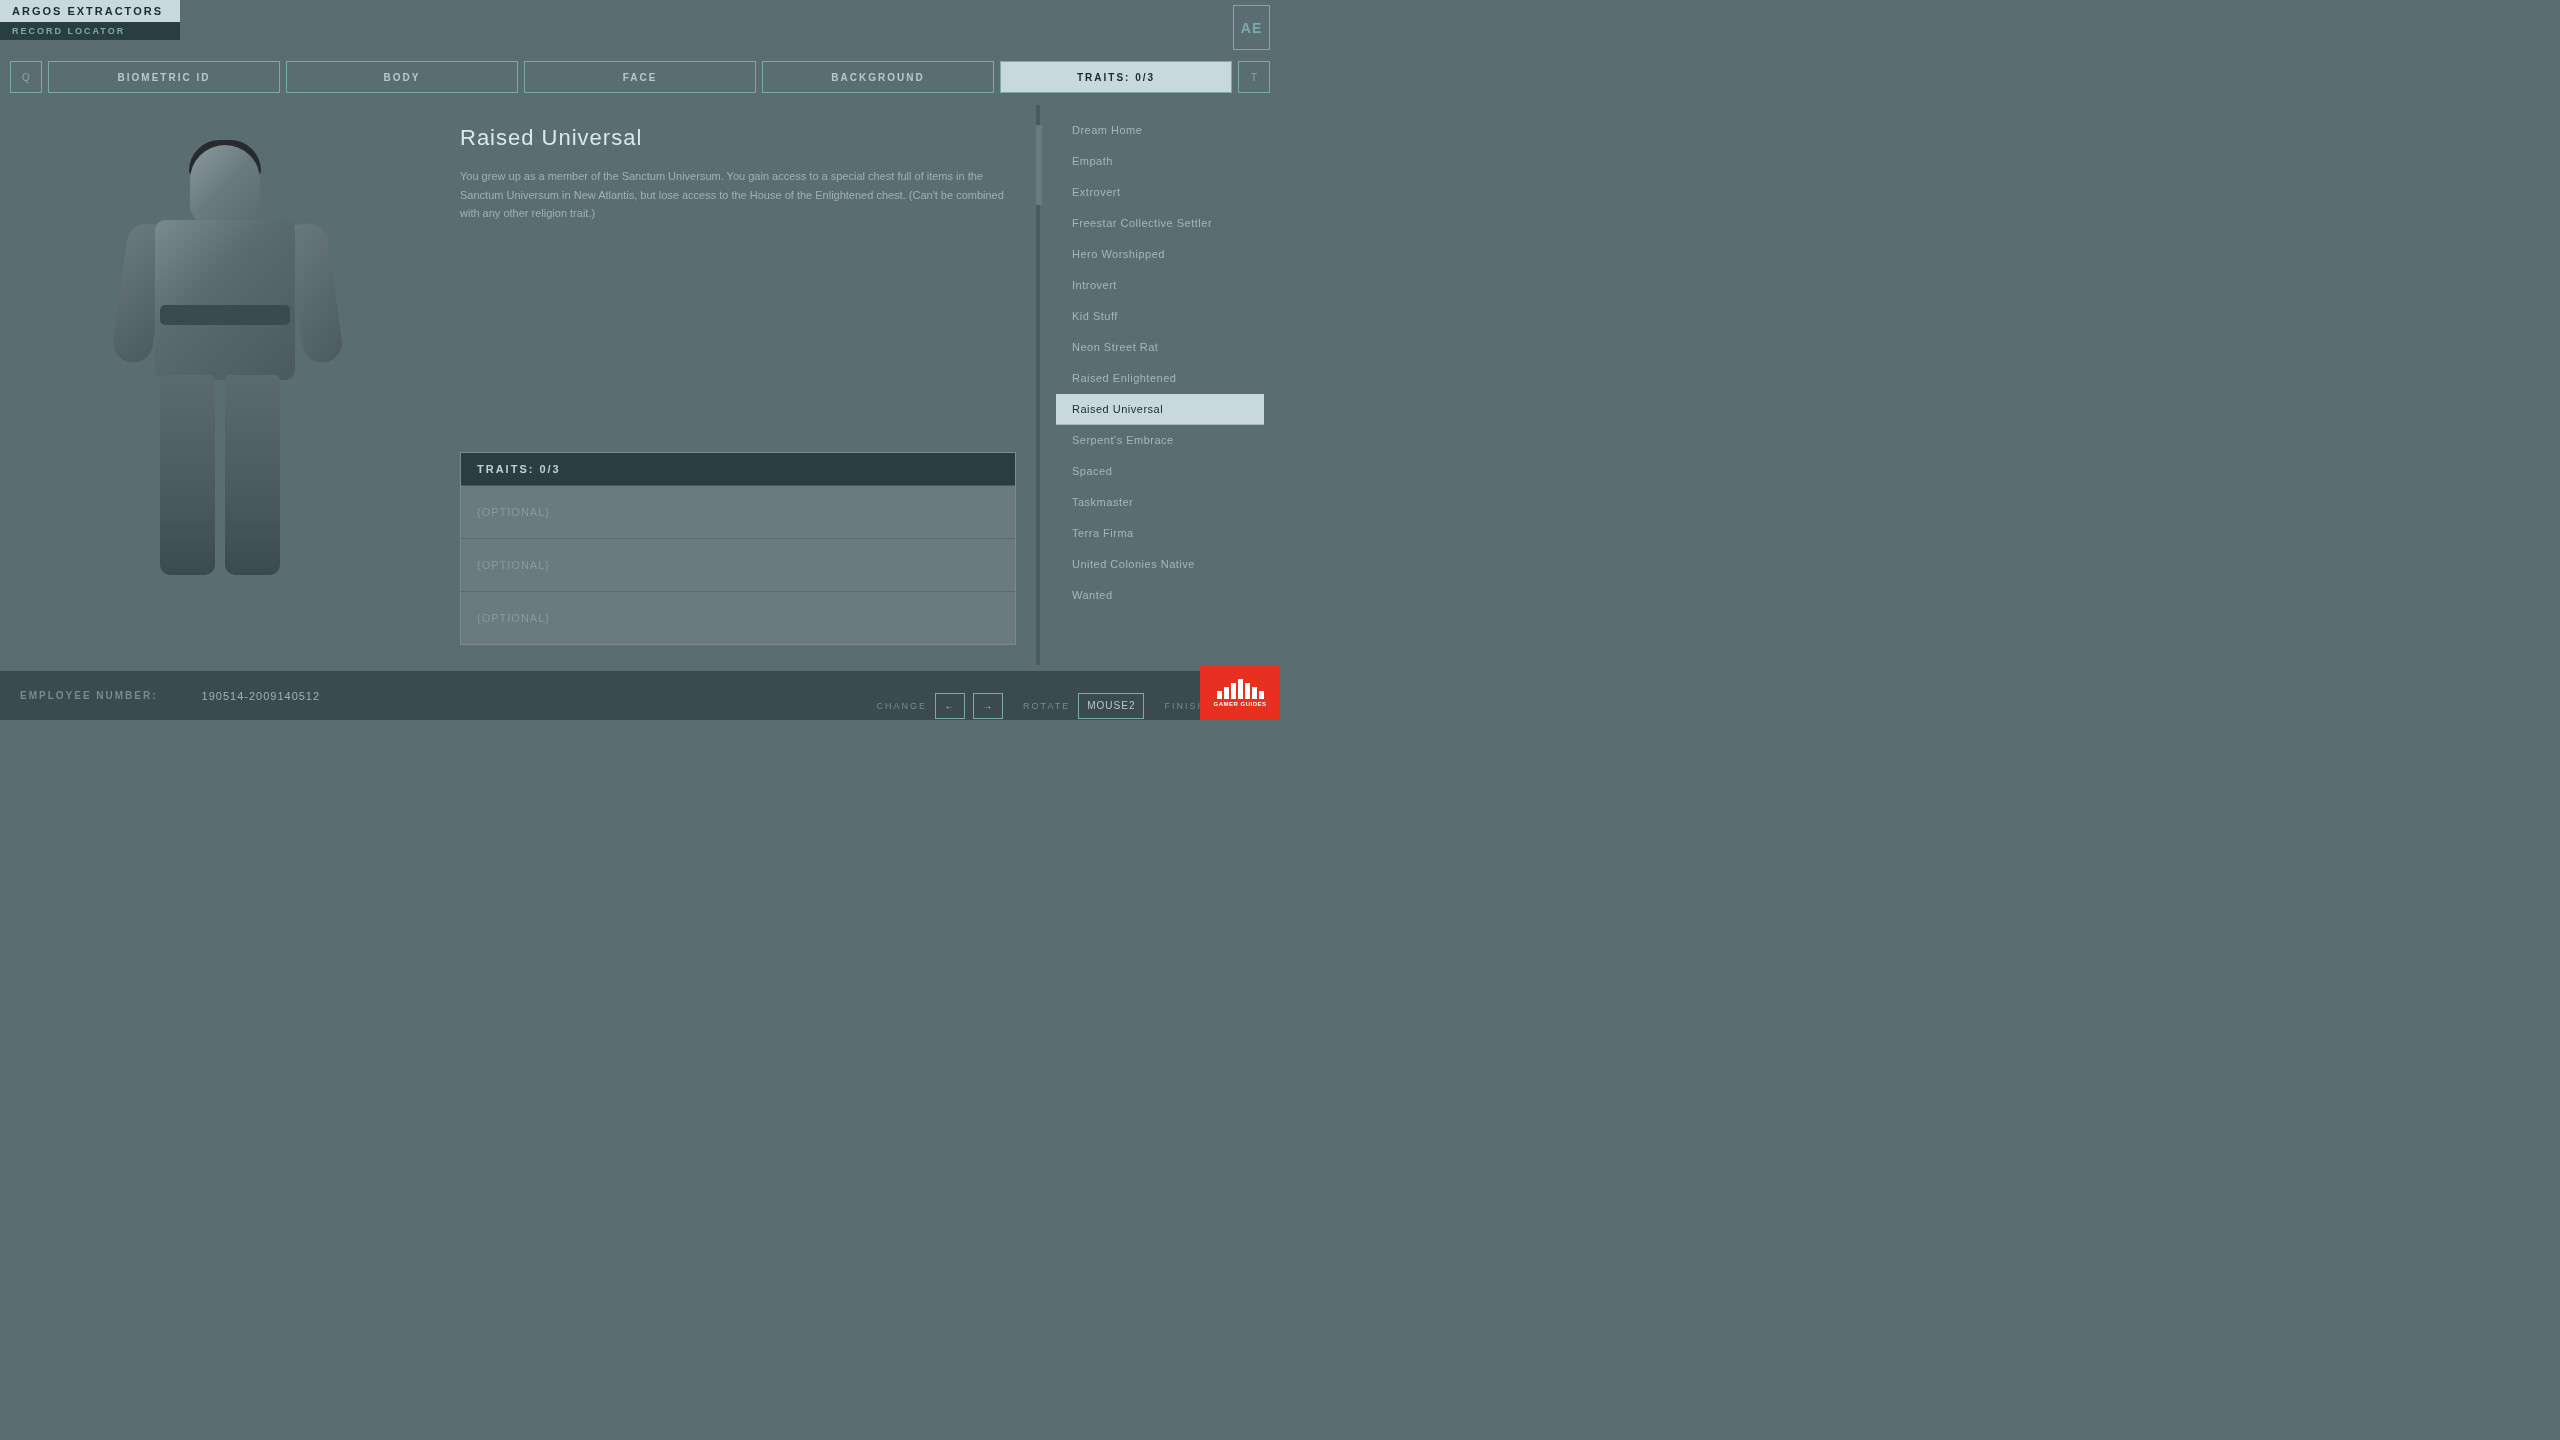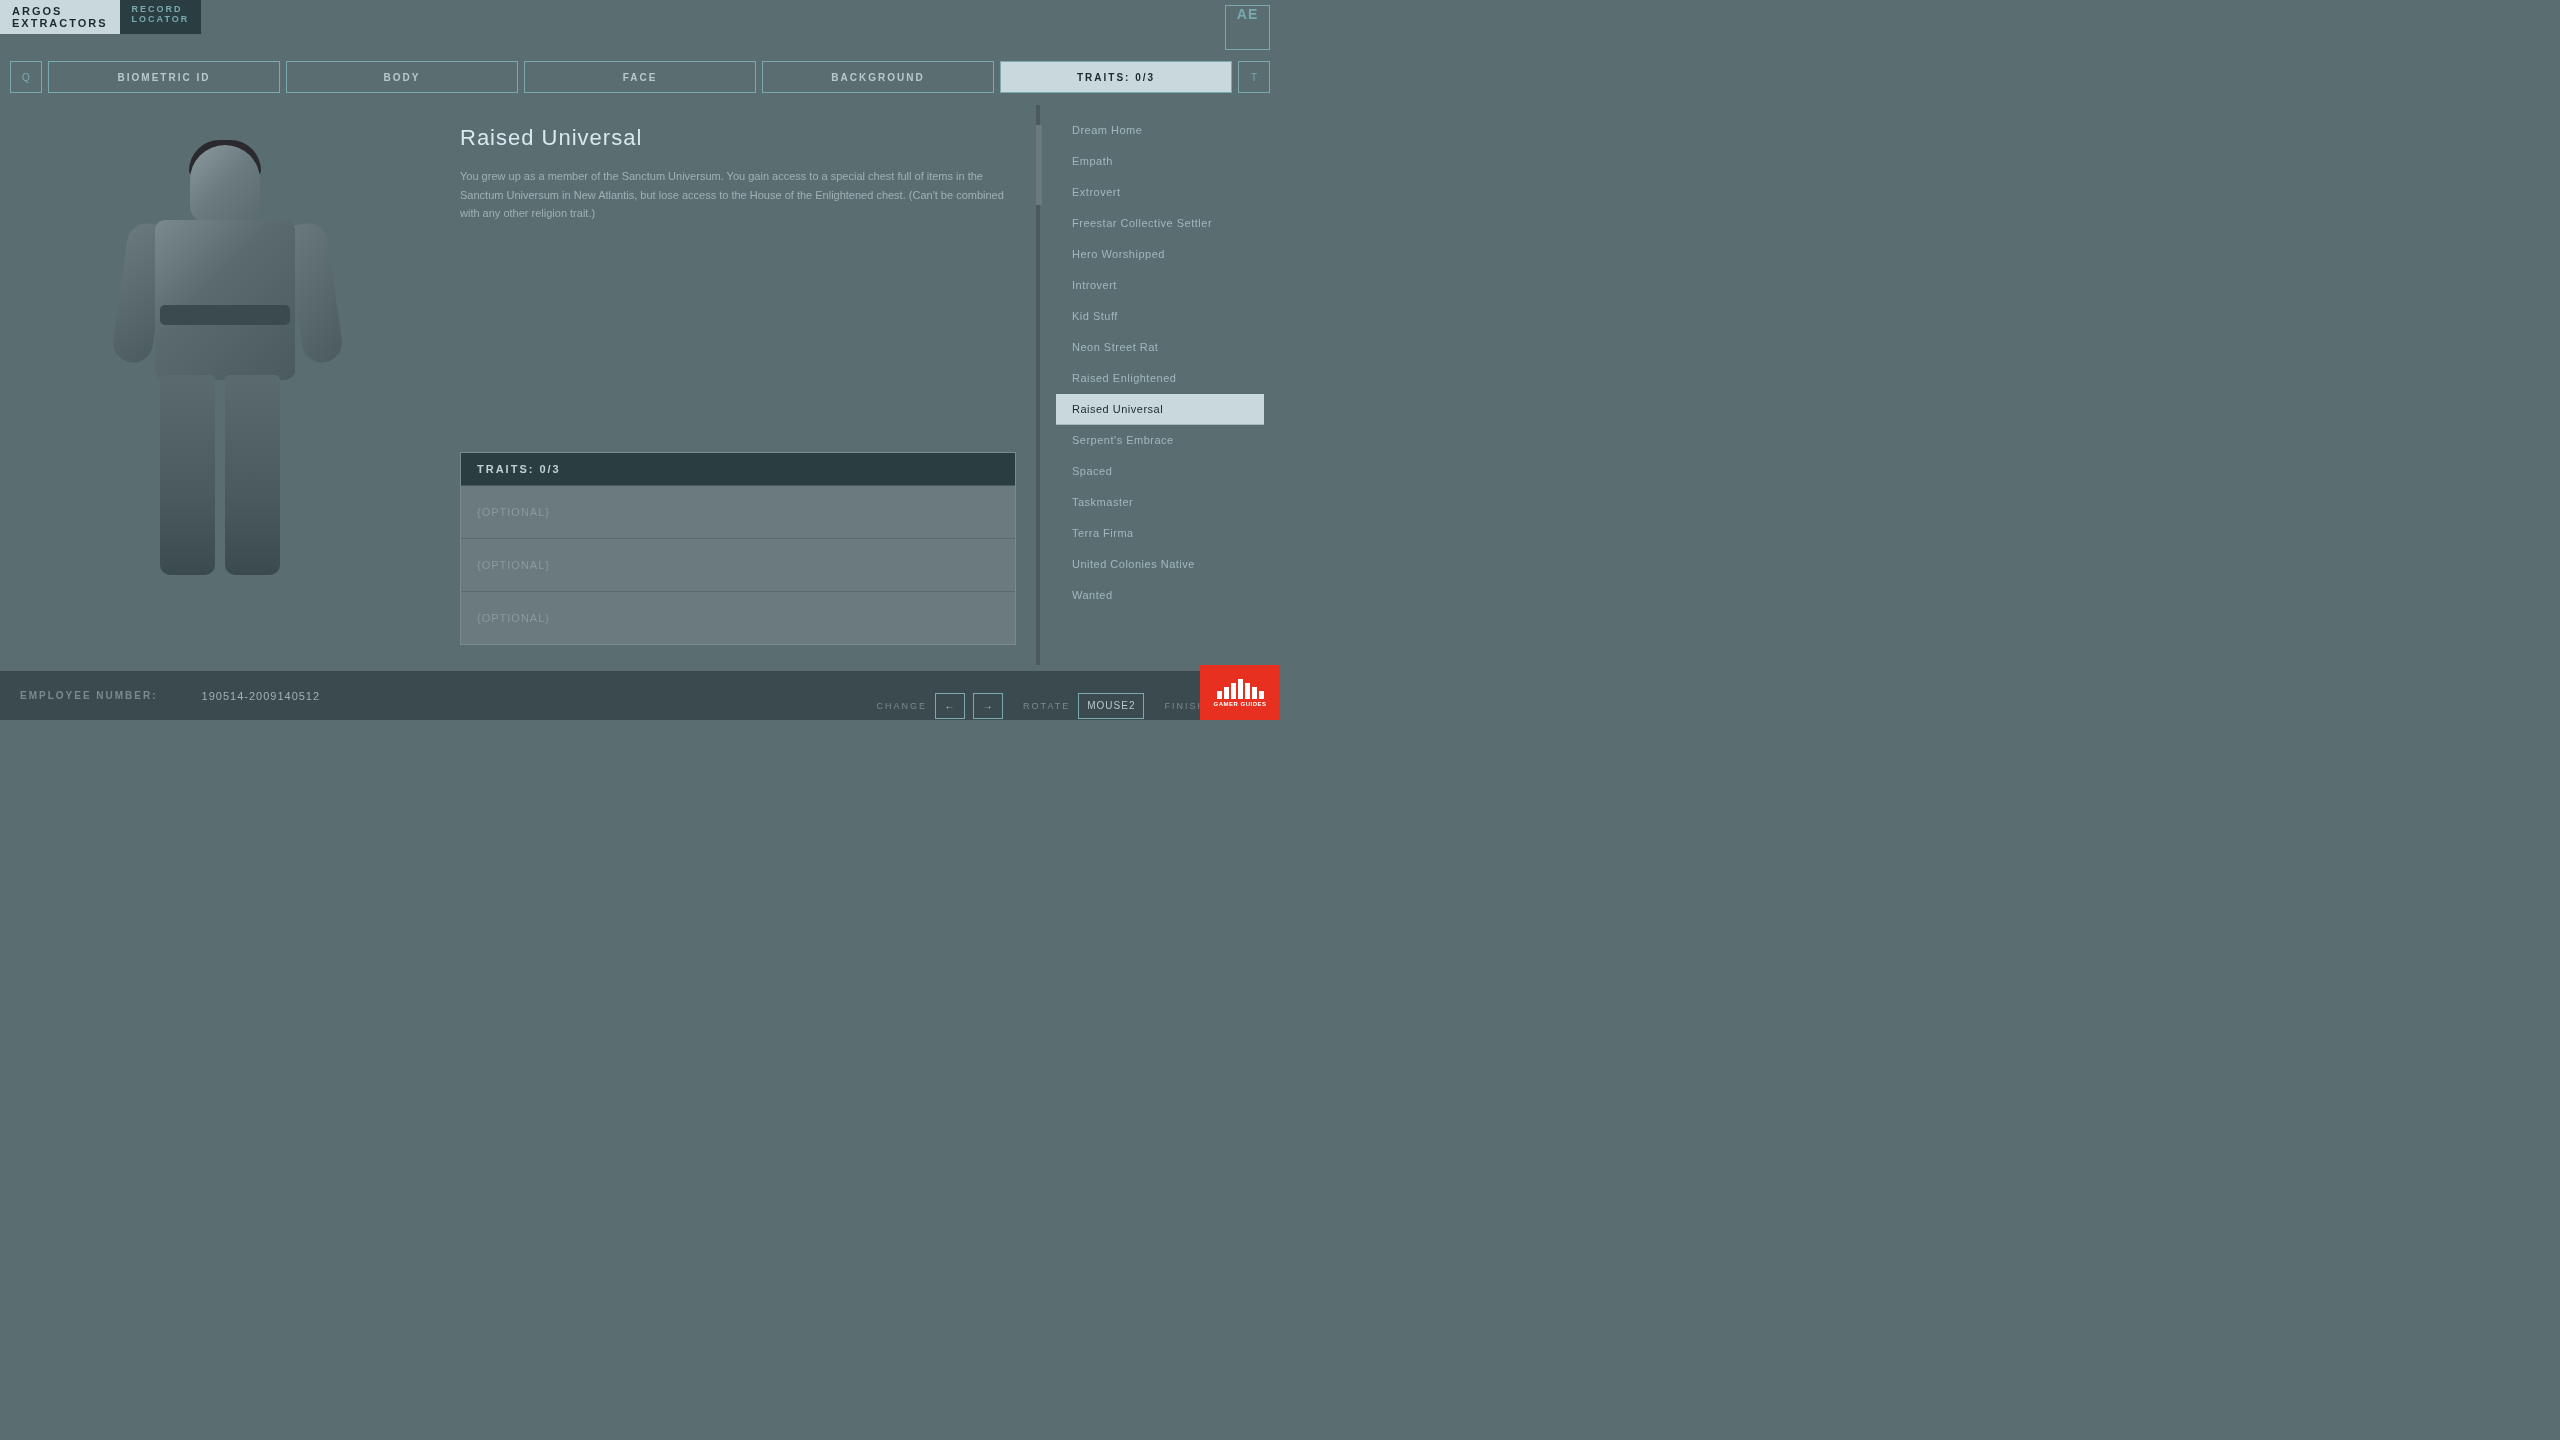--- a/index.html
+++ b/index.html
@@ -22,21 +22,21 @@
       right: 0;
       height: 55px;
       background: transparent;
       display: flex;
       align-items: flex-start;
       padding: 0;
     }
 
     .brand-block {
       display: flex;
-      flex-direction: row;
+      flex-direction: column;
       width: 180px;
     }
 
     .brand-title {
       background: #c8d8dc;
       color: #1a2a2e;
       font-size: 11px;
       font-weight: 700;
       letter-spacing: 2px;
       padding: 5px 12px;
@@ -50,24 +50,25 @@
       font-weight: 600;
       letter-spacing: 2px;
       padding: 4px 12px;
       text-transform: uppercase;
     }
 
     .logo-block {
       position: absolute;
       top: 5px;
       right: 10px;
-      width: 45px;
+      width: 37px;
       height: 45px;
       border: 1.5px solid #7aaab0;
       display: flex;
+      align-items: center;
       justify-content: center;
       margin-left: 16px;
     }
 
     .logo-text {
       color: #7aaab0;
       font-size: 14px;
       font-weight: 700;
       letter-spacing: 1px;
     }

